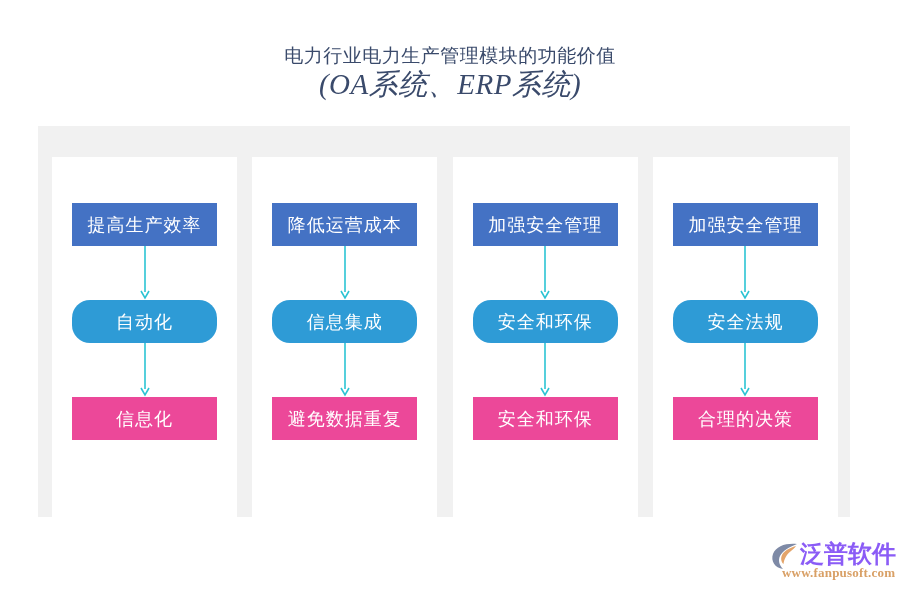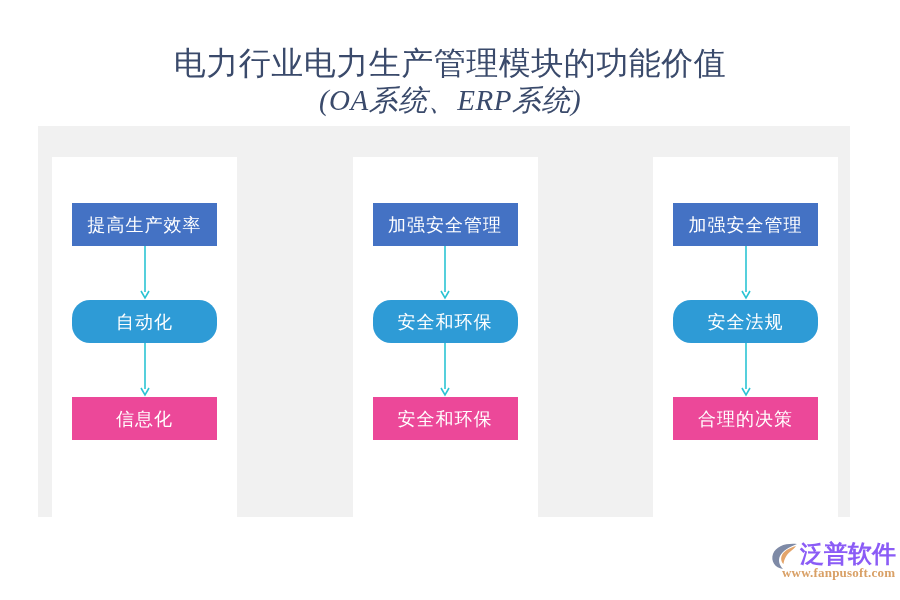--- a/index.html
+++ b/index.html
@@ -21,21 +21,21 @@
     left: 0;
     top: 44px;
     width: 900px;
     text-align: center;
     color: #3a4a6b;
     line-height: 1.22;
   }
   #title-line-1 {
     display: block;
     font-family: Liberation Sans, sans-serif;
-    font-size: 32px;
+    font-size: 19px;
     letter-spacing: 0.5px;
   }
   #title-line-2 {
     display: block;
     font-family: "Liberation Serif", "DejaVu Serif", serif;
     font-size: 29px;
     font-style: italic;
     letter-spacing: 0.5px;
   }
 
@@ -168,20 +168,37 @@
     <div class="node-box level-1">自动化</div>
     <div class="arrow arrow-b">
       <svg width="14" height="54" viewBox="0 0 14 54">
         <line x1="7" y1="0" x2="7" y2="46" stroke="#2bc4d4" stroke-width="1.6"></line>
         <polyline points="3,45 7,52 11,45" fill="none" stroke="#2bc4d4" stroke-width="1.6"></polyline>
       </svg>
     </div>
     <div class="node-box level-2">信息化</div>
   </div>
 
+  <div class="column-card">
+    <div class="node-box level-0">降低运营成本</div>
+    <div class="arrow arrow-a">
+      <svg width="14" height="54" viewBox="0 0 14 54">
+        <line x1="7" y1="0" x2="7" y2="46" stroke="#2bc4d4" stroke-width="1.6"></line>
+        <polyline points="3,45 7,52 11,45" fill="none" stroke="#2bc4d4" stroke-width="1.6"></polyline>
+      </svg>
+    </div>
+    <div class="node-box level-1">信息集成</div>
+    <div class="arrow arrow-b">
+      <svg width="14" height="54" viewBox="0 0 14 54">
+        <line x1="7" y1="0" x2="7" y2="46" stroke="#2bc4d4" stroke-width="1.6"></line>
+        <polyline points="3,45 7,52 11,45" fill="none" stroke="#2bc4d4" stroke-width="1.6"></polyline>
+      </svg>
+    </div>
+    <div class="node-box level-2">避免数据重复</div>
+  </div>
 
   <div class="column-card">
     <div class="node-box level-0">加强安全管理</div>
     <div class="arrow arrow-a">
       <svg width="14" height="54" viewBox="0 0 14 54">
         <line x1="7" y1="0" x2="7" y2="46" stroke="#2bc4d4" stroke-width="1.6"></line>
         <polyline points="3,45 7,52 11,45" fill="none" stroke="#2bc4d4" stroke-width="1.6"></polyline>
       </svg>
     </div>
     <div class="node-box level-1">安全和环保</div>

